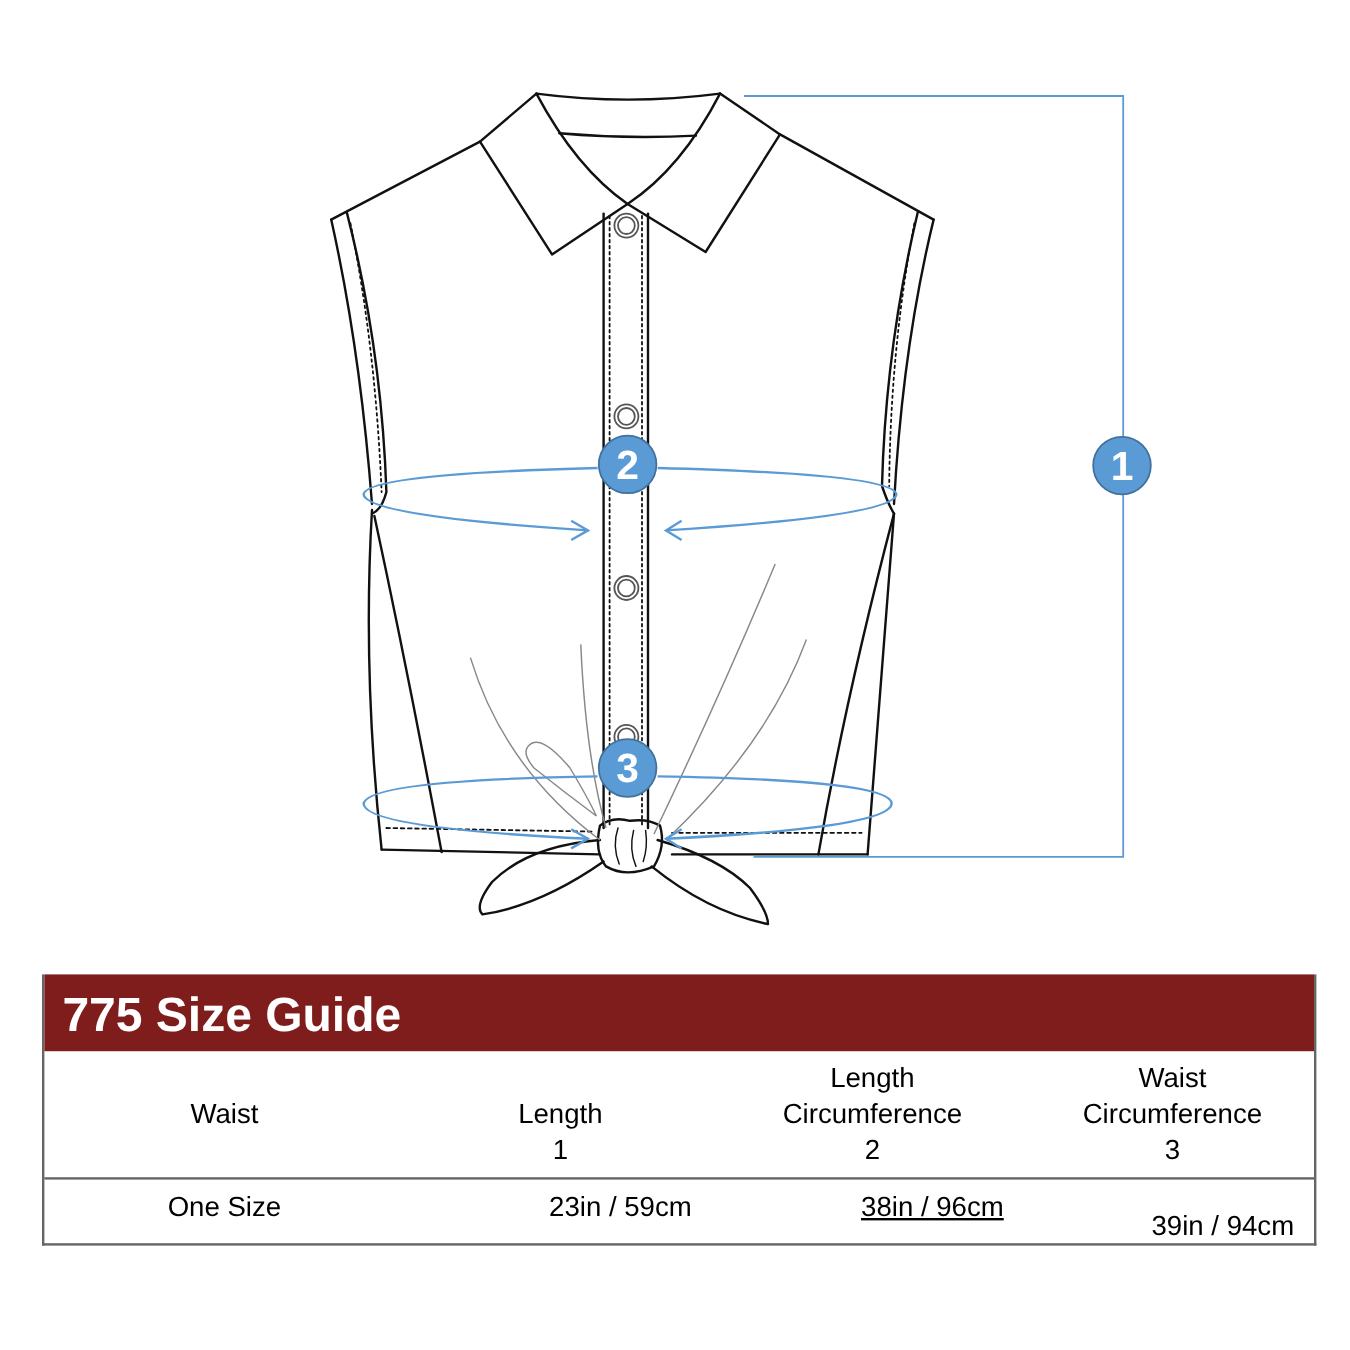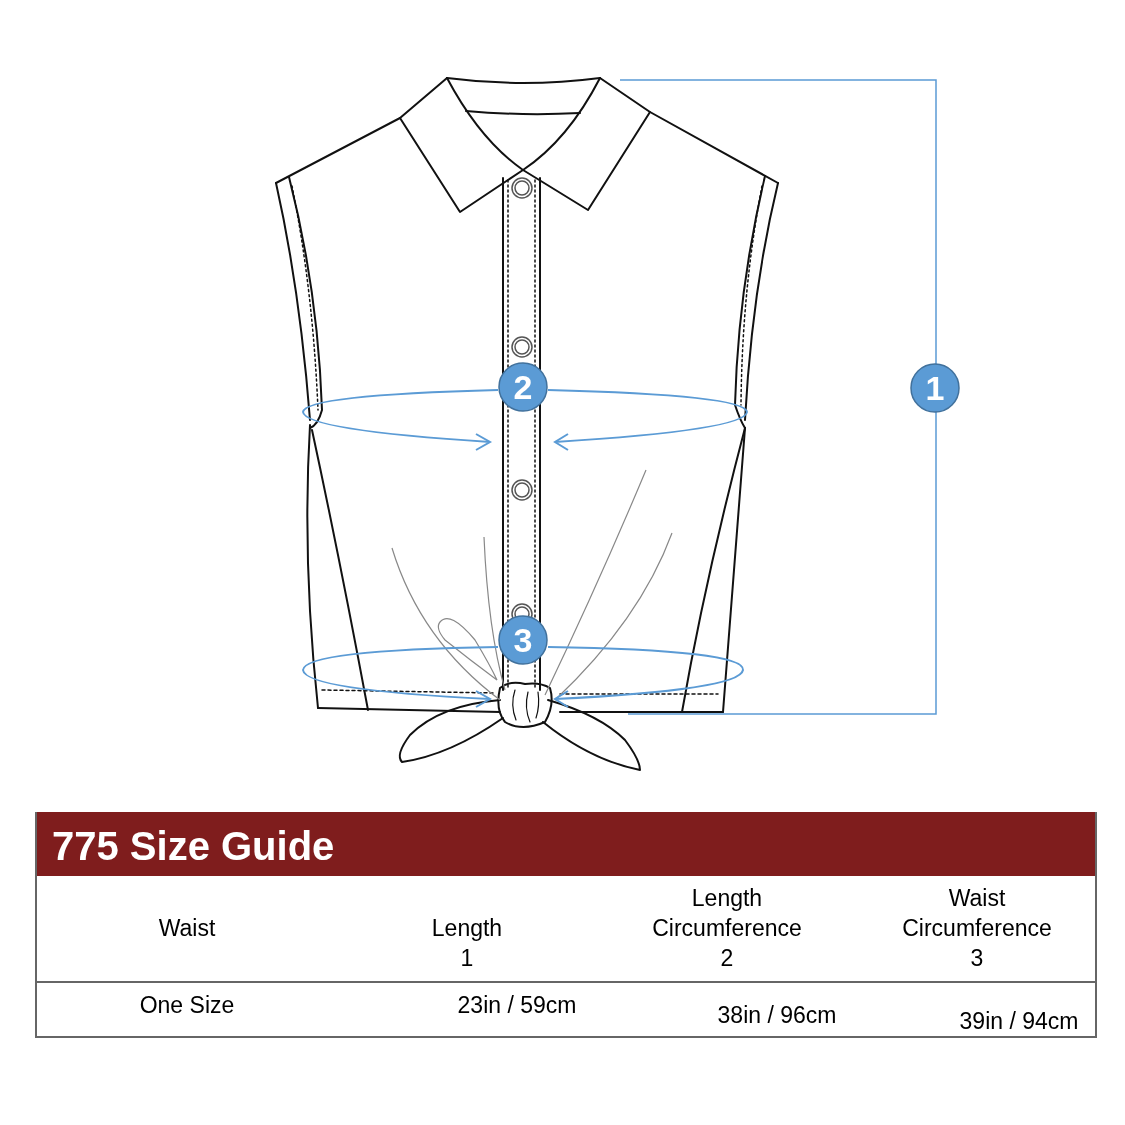--- a/index.html
+++ b/index.html
@@ -140,16 +140,16 @@
     </div>
     <div class="cell" style="left:840px;width:200px;top:7px;">
       <span class="hcell-line">Waist</span>
       <span class="hcell-line">Circumference</span>
       <span class="hcell-line">3</span>
     </div>
   </div>
   <div class="data-row">
     <div class="cell" style="left:70px;width:160px;top:7px;">One Size</div>
     <div class="cell" style="left:400px;width:160px;top:7px;">23in / 59cm</div>
-    <div class="cell" style="left:660px;width:160px;top:17px;">38in / 96cm</div>
+    <div class="cell" style="left:660px;width:160px;top:7px;text-decoration:underline;">38in / 96cm</div>
     <div class="cell" style="left:902px;width:160px;top:23px;">39in / 94cm</div>
   </div>
 </div>
 
 </body></html>

